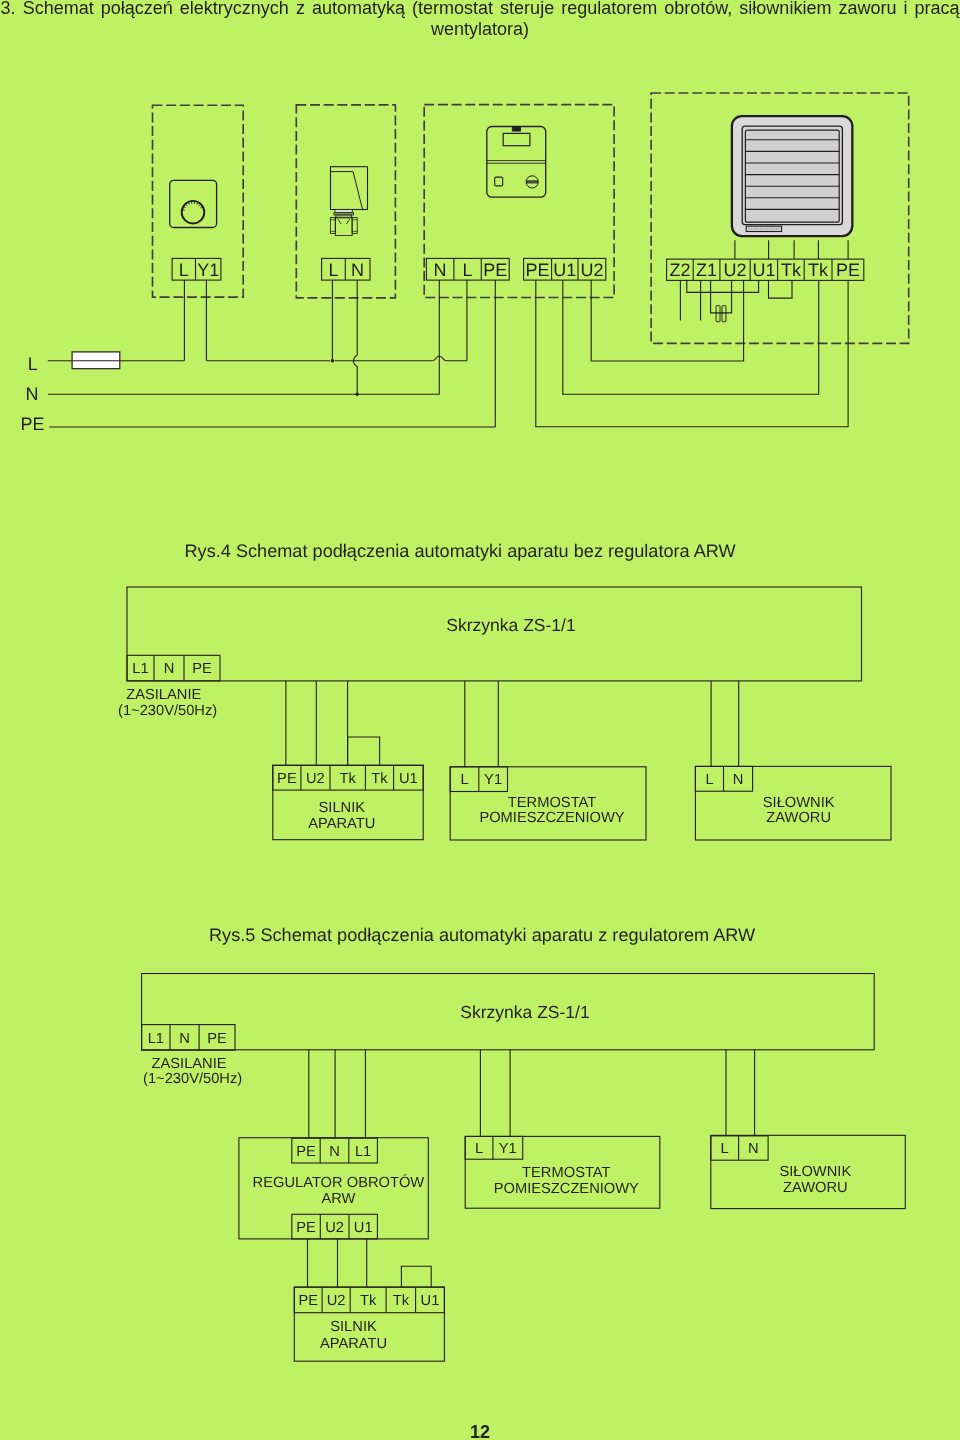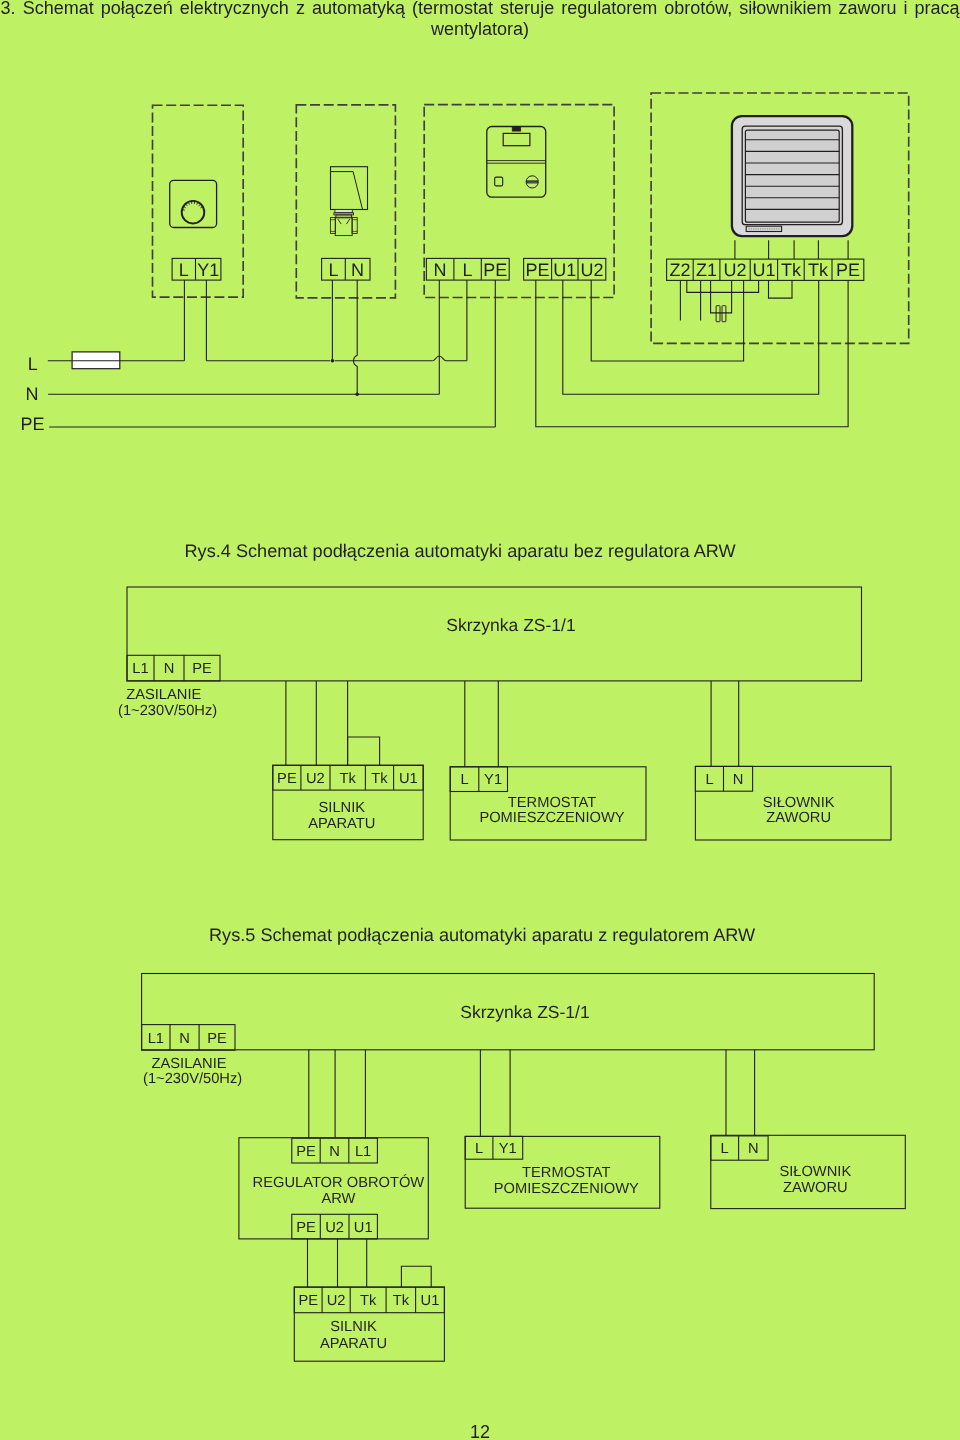--- a/index.html
+++ b/index.html
@@ -2,21 +2,21 @@
 <html><head>
 <meta charset="utf-8">
 <style>
   html,body{margin:0;padding:0;background:#fff;}
   body{width:960px;height:1440px;font-family:"Liberation Sans",sans-serif;color:#231f20;-webkit-font-smoothing:antialiased;}
   #page{position:relative;width:960px;height:1440px;overflow:hidden;background:#bef264;}
   #heading{position:absolute;left:0.6px;top:-2px;width:959px;font-size:18px;line-height:20.6px;text-align:justify;}
   #heading .num{font-weight:normal;}
   #heading .l1{text-align-last:justify;}
   #heading .l2{text-align:center;}
-  #pagenum{position:absolute;left:0;top:1423px;width:960px;text-align:center;font-size:18px;line-height:18px;}
+  #pagenum{position:absolute;left:0;top:1423px;width:960px;text-align:center;font-size:18px;line-height:18px;font-weight:bold;}
   svg#art{position:absolute;left:0;top:0;shape-rendering:geometricPrecision;}
   svg#art text{font-family:"Liberation Sans",sans-serif;fill:#231f20;-webkit-font-smoothing:antialiased;text-rendering:geometricPrecision;}
 </style>
 </head>
 <body>
 
 <div id="page">
 
   <div id="heading">
     <div class="l1"><span class="num">3.</span> <span>Schemat połączeń elektrycznych z automatyką (termostat steruje regulatorem obrotów, siłownikiem zaworu i pracą</span></div>

